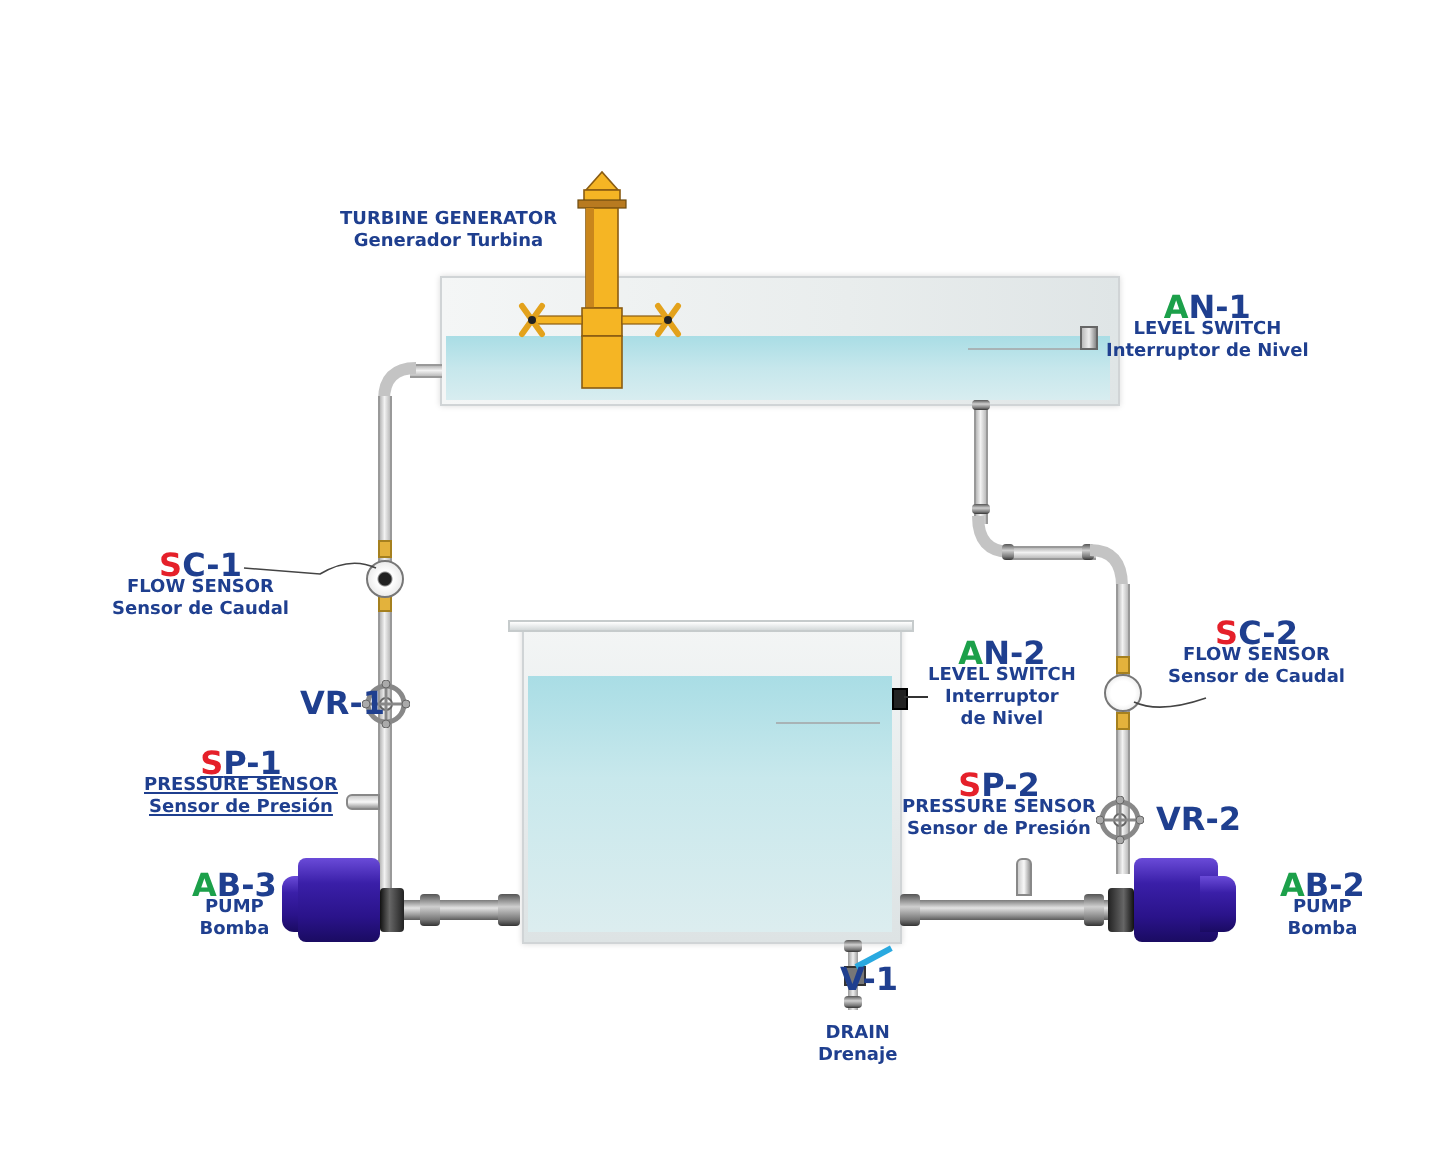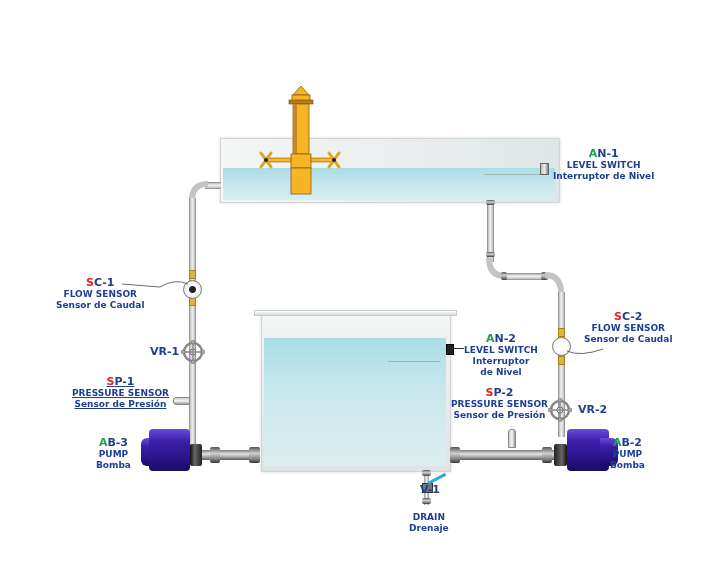--- a/index.html
+++ b/index.html
@@ -1,18 +1,18 @@
 <!DOCTYPE html>
 <html><head>
 <meta charset="utf-8">
 <style>
   html,body{margin:0;padding:0;background:#fff;}
   #stage{position:relative;width:723px;height:584px;overflow:hidden;background:#fff;font-family:"DejaVu Sans","Liberation Sans",sans-serif;}
   .lbl{position:absolute;color:#1f3f8f;font-weight:bold;font-size:9px;line-height:11px;text-align:center;white-space:nowrap;}
-  .lbl .code{font-size:11px;line-height:13px;}
+  .lbl .code{font-size:16px;line-height:13px;}
   .red{color:#e5202a;}
   .green{color:#1ca04a;}
   .navy{color:#1f3f8f;}
   .abs{position:absolute;}
   .pipe-v{position:absolute;width:5px;background:linear-gradient(90deg,#b8b8b8,#f2f2f2 45%,#bcbcbc);border-left:1px solid #999;border-right:1px solid #999;}
   .pipe-h{position:absolute;height:5px;background:linear-gradient(180deg,#b8b8b8,#f2f2f2 45%,#bcbcbc);border-top:1px solid #999;border-bottom:1px solid #999;}
   .fit-y{position:absolute;width:5px;height:7px;background:#e3b23c;border:1px solid #a5801f;}
   .tank{position:absolute;border:1px solid #d0d4d6;box-shadow:0 0 3px rgba(0,0,0,.15);}
   .water{position:absolute;background:linear-gradient(180deg,#b7e3ea 0%,#cde9ee 40%,#dfeff2 100%);}
   .pump-body{position:absolute;background:linear-gradient(180deg,#6a4bd8 0%,#3a1fa8 30%,#2a138a 70%,#1a0b62 100%);border-radius:4px;}
@@ -141,20 +141,24 @@
   <div class="collar" style="left:554px;top:444px;width:13px;height:22px;background:linear-gradient(90deg,#222,#666 60%,#111);"></div>
   <div class="pump-body" style="left:567px;top:429px;width:42px;height:42px;"></div>
   <div class="pump-body" style="left:600px;top:438px;width:18px;height:28px;border-radius:0 6px 6px 0;"></div>
 
   <div class="abs" style="left:424px;top:470px;width:5px;height:35px;background:linear-gradient(90deg,#999,#eee,#999);"></div>
   <div class="collar" style="left:422px;top:470px;width:9px;height:6px;"></div>
   <div class="abs" style="left:422px;top:483px;width:9px;height:8px;background:#777;border:1px solid #333;"></div>
   <div class="collar" style="left:422px;top:498px;width:9px;height:6px;"></div>
   <div class="abs" style="left:428px;top:482px;width:20px;height:3px;background:#29a9e0;transform:rotate(-28deg);transform-origin:left center;"></div>
 
+  <div class="lbl" style="left:170px;top:105px;">
+    <div>TURBINE GENERATOR</div>
+    <div>Generador Turbina</div>
+  </div>
 
   <div class="lbl" style="left:553px;top:147px;">
     <div class="code"><span class="green">A</span><span class="navy">N-1</span></div>
     <div>LEVEL SWITCH</div>
     <div>Interruptor de Nivel</div>
   </div>
 
   <div class="lbl" style="left:56px;top:276px;">
     <div class="code"><span class="red">S</span><span class="navy">C-1</span></div>
     <div>FLOW SENSOR</div>
@@ -170,21 +174,21 @@
     <div>PRESSURE SENSOR</div>
     <div>Sensor de Presión</div>
   </div>
 
   <div class="lbl" style="left:96px;top:436px;">
     <div class="code"><span class="green">A</span><span class="navy">B-3</span></div>
     <div>PUMP</div>
     <div>Bomba</div>
   </div>
 
-  <div class="lbl" style="left:464px;top:332px;">
+  <div class="lbl" style="left:464px;top:320px;">
     <div class="code"><span class="green">A</span><span class="navy">N-2</span></div>
     <div>LEVEL SWITCH</div>
     <div>Interruptor</div>
     <div>de Nivel</div>
   </div>
 
   <div class="lbl" style="left:584px;top:310px;">
     <div class="code"><span class="red">S</span><span class="navy">C-2</span></div>
     <div>FLOW SENSOR</div>
     <div>Sensor de Caudal</div>
@@ -193,21 +197,21 @@
   <div class="lbl" style="left:451px;top:386px;">
     <div class="code"><span class="red">S</span><span class="navy">P-2</span></div>
     <div>PRESSURE SENSOR</div>
     <div>Sensor de Presión</div>
   </div>
 
   <div class="lbl" style="left:578px;top:403px;">
     <div class="code">VR-2</div>
   </div>
 
-  <div class="lbl" style="left:610px;top:436px;">
+  <div class="lbl" style="left:640px;top:436px;">
     <div class="code"><span class="green">A</span><span class="navy">B-2</span></div>
     <div>PUMP</div>
     <div>Bomba</div>
   </div>
 
   <div class="lbl" style="left:420px;top:483px;">
     <div class="code">V-1</div>
   </div>
 
   <div class="lbl" style="left:409px;top:512px;">

